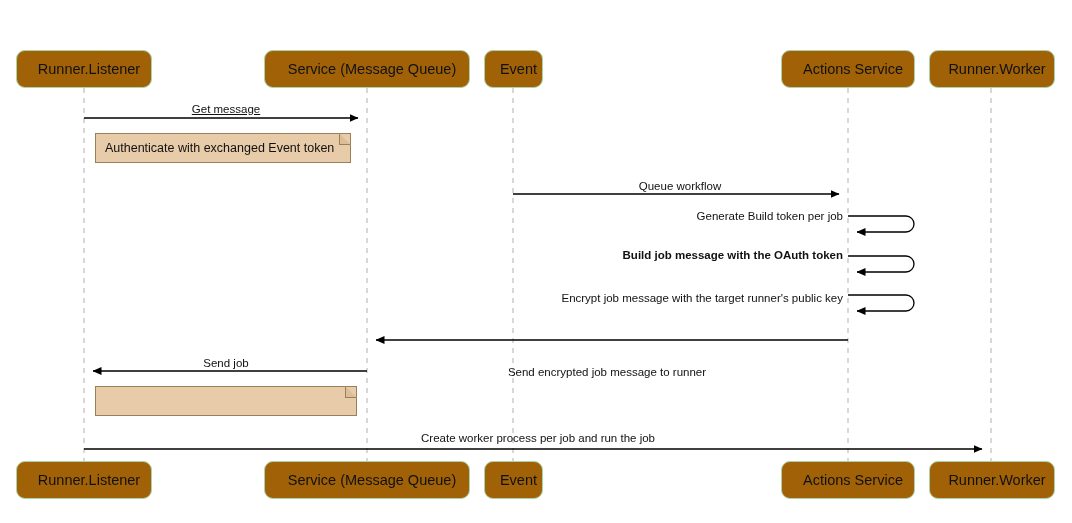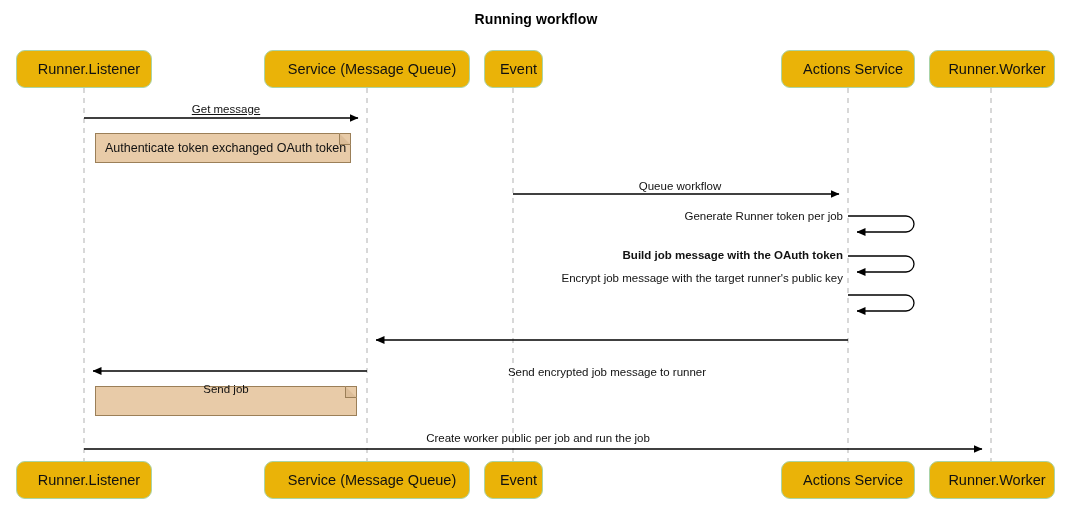--- a/index.html
+++ b/index.html
@@ -33,21 +33,21 @@
     width: 1072px;
     text-align: center;
     font-size: 14px;
     font-weight: bold;
     color: #000000;
     letter-spacing: 0.1px;
   }
   .participant-box {
     position: absolute;
     box-sizing: border-box;
-    background: #eab308;
+    background: #a16207;
     border: 1px solid #a9d4a8;
     border-radius: 9px;
     display: flex;
     align-items: center;
     justify-content: center;
     font-size: 14.5px;
     color: #111111;
     white-space: nowrap;
     height: 38px;
     padding-left: 10px;
@@ -86,21 +86,20 @@
     line-height: 13px;
   }
   .msg-label.center { transform: translateX(-50%); }
   .msg-label.right-anchor { transform: translateX(-100%); }
 </style>
 </head>
 <body>
 
 <div id="diagram-root">
 
-  <div class="diagram-title">Running workflow</div>
 
   <svg id="svg-layer" width="1072" height="523">
     <defs>
       <marker id="arrowhead-r" markerWidth="9" markerHeight="8" refX="8.5" refY="4" orient="auto" markerUnits="userSpaceOnUse">
         <path d="M0,0 L9,4 L0,8 Z" fill="#000000"></path>
       </marker>
       <marker id="arrowhead-l" markerWidth="9" markerHeight="8" refX="8.5" refY="4" orient="auto" markerUnits="userSpaceOnUse">
         <path d="M0,0 L9,4 L0,8 Z" fill="#000000"></path>
       </marker>
     </defs>
@@ -152,31 +151,31 @@
       </div>
       <div class="participant-box" style="left: 781px; top: 461px; width: 134px;">
         <span>Actions Service</span>
       </div>
       <div class="participant-box" style="left: 929px; top: 461px; width: 126px;">
         <span>Runner.Worker</span>
       </div>
     </div>
   <div id="notes-layer">
       <div class="note-box" style="left: 95px; top: 133px; width: 256px;">
-        <span>Authenticate token exchanged OAuth token</span>
+        <span>Authenticate with exchanged Event token</span>
         <span class="note-fold"></span>
       </div>
       <div class="note-box" style="left: 95px; top: 386px; width: 262px;">
         <span class="note-fold"></span>
       </div>
     </div>
   <div id="labels-layer">
       <div class="msg-label center" style="left: 226px; top: 103px; text-decoration: underline;">Get message</div>
       <div class="msg-label center" style="left: 680px; top: 180px;">Queue workflow</div>
-      <div class="msg-label right-anchor" style="left: 843px; top: 210px;">Generate Runner token per job</div>
+      <div class="msg-label right-anchor" style="left: 843px; top: 210px;">Generate Build token per job</div>
       <div class="msg-label right-anchor" style="left: 843px; top: 249px; font-weight: bold;">Build job message with the OAuth token</div>
-      <div class="msg-label right-anchor" style="left: 843px; top: 272px;">Encrypt job message with the target runner's public key</div>
+      <div class="msg-label right-anchor" style="left: 843px; top: 292px;">Encrypt job message with the target runner's public key</div>
       <div class="msg-label center" style="left: 607px; top: 325px; margin-top: 41px;">Send encrypted job message to runner</div>
-      <div class="msg-label center" style="left: 226px; top: 357px; margin-top: 26px;">Send job</div>
-      <div class="msg-label center" style="left: 538px; top: 432px;">Create worker public per job and run the job</div>
+      <div class="msg-label center" style="left: 226px; top: 357px;">Send job</div>
+      <div class="msg-label center" style="left: 538px; top: 432px;">Create worker process per job and run the job</div>
     </div>
 
 </div>
 
 </body></html>

